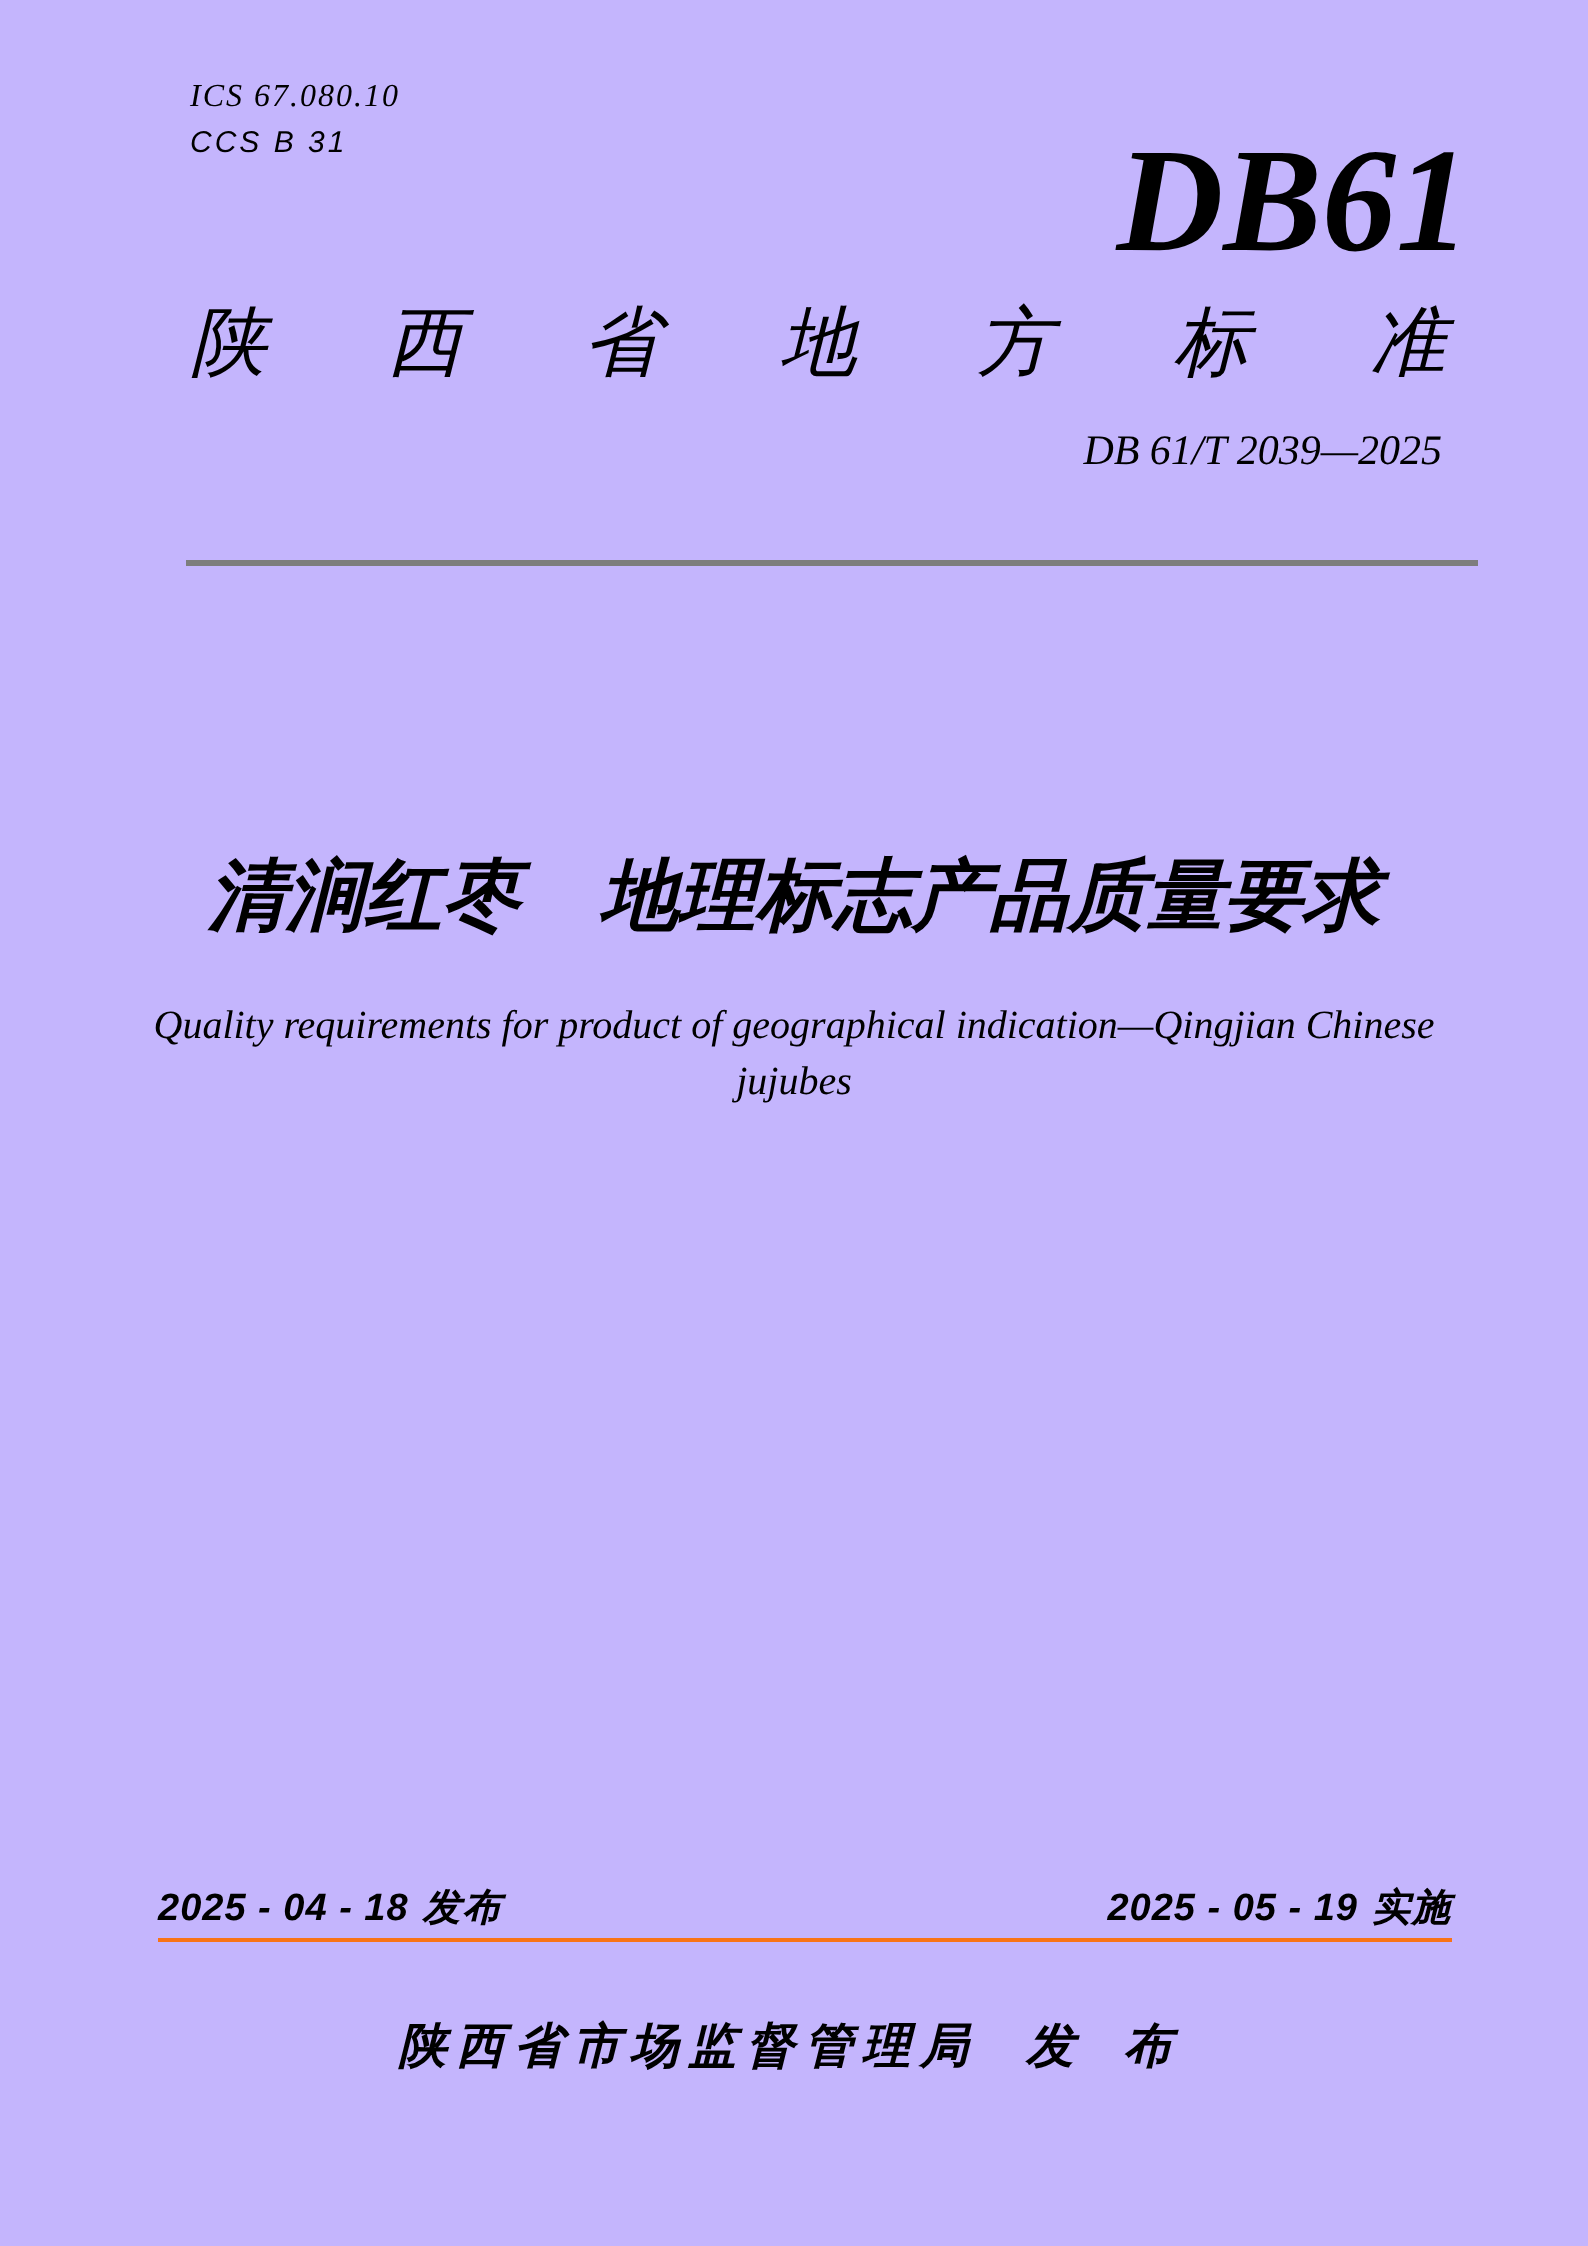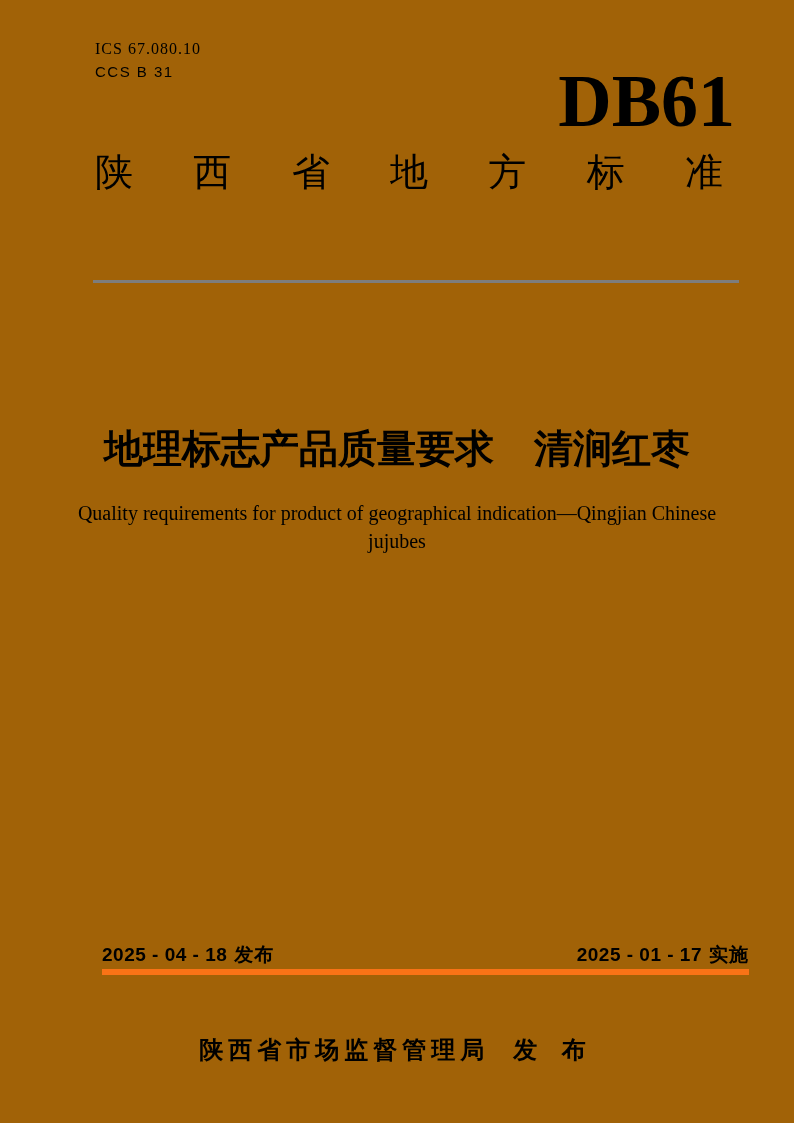--- a/index.html
+++ b/index.html
@@ -4,24 +4,25 @@
 <style>
   html, body {
     margin: 0;
     padding: 0;
     background: #ffffff;
   }
   .page {
     position: relative;
     width: 794px;
     height: 1123px;
-    background: #a16207;
+    background: #c4b5fd;
     overflow: hidden;
     font-family: "Liberation Sans", sans-serif;
     color: #000000;
+    font-style: italic;
   }
 
   
   .codes {
     position: absolute;
     left: 95px;
     top: 37px;
     line-height: 23px;
   }
   .ics-line {
@@ -104,43 +105,43 @@
     top: 499px;
     text-align: center;
     font-family: "Liberation Serif", serif;
     font-size: 20px;
     line-height: 28px;
   }
 
   
   .dates-row {
     position: absolute;
-    left: 102px;
+    left: 79px;
     width: 647px;
     top: 944px;
     display: flex;
     justify-content: space-between;
     align-items: baseline;
     font-size: 19px;
     font-weight: 700;
     line-height: 22px;
     padding-bottom: 3px;
-    border-bottom: 6px solid #f97316;
+    border-bottom: 2px solid #f97316;
     text-align: center;
   }
   .date-group { display: flex; align-items: baseline; }
   .date-value { letter-spacing: 0.5px; white-space: pre; }
   .date-label { margin-left: 7px; letter-spacing: 1px; }
 
   
   .publisher-row {
     position: absolute;
     left: 0;
     right: 0;
-    top: 1036px;
+    top: 1010px;
     display: flex;
     justify-content: center;
     align-items: baseline;
     font-size: 24px;
     line-height: 28px;
     font-weight: 700;
   }
   .publisher-name { letter-spacing: 5px; }
   .publisher-action { margin-left: 24px; letter-spacing: 9px; white-space: pre; }
 </style>
@@ -159,40 +160,41 @@
   <div class="standard-type">
     <span>陕</span>
     <span>西</span>
     <span>省</span>
     <span>地</span>
     <span>方</span>
     <span>标</span>
     <span>准</span>
   </div>
 
+  <div class="standard-number">DB 61/T 2039—2025</div>
 
   <div class="gray-rule"></div>
 
   <div class="title-cn">
+    <span>清涧红枣</span>
     <span>地理标志产品质量要求</span>
-    <span>清涧红枣</span>
   </div>
 
   <div class="title-en">
     <div>Quality requirements for product of geographical indication—Qingjian Chinese</div>
     <div>jujubes</div>
   </div>
 
   <div class="dates-row">
     <div class="date-group">
       <span class="date-value">2025 - 04 - 18</span>
       <span class="date-label">发布</span>
     </div>
     <div class="date-group">
-      <span class="date-value">2025 - 01 - 17</span>
+      <span class="date-value">2025 - 05 - 19</span>
       <span class="date-label">实施</span>
     </div>
   </div>
 
   <div class="publisher-row">
     <span class="publisher-name">陕西省市场监督管理局</span>
     <span class="publisher-action">发 布</span>
   </div>
 
 </div>

